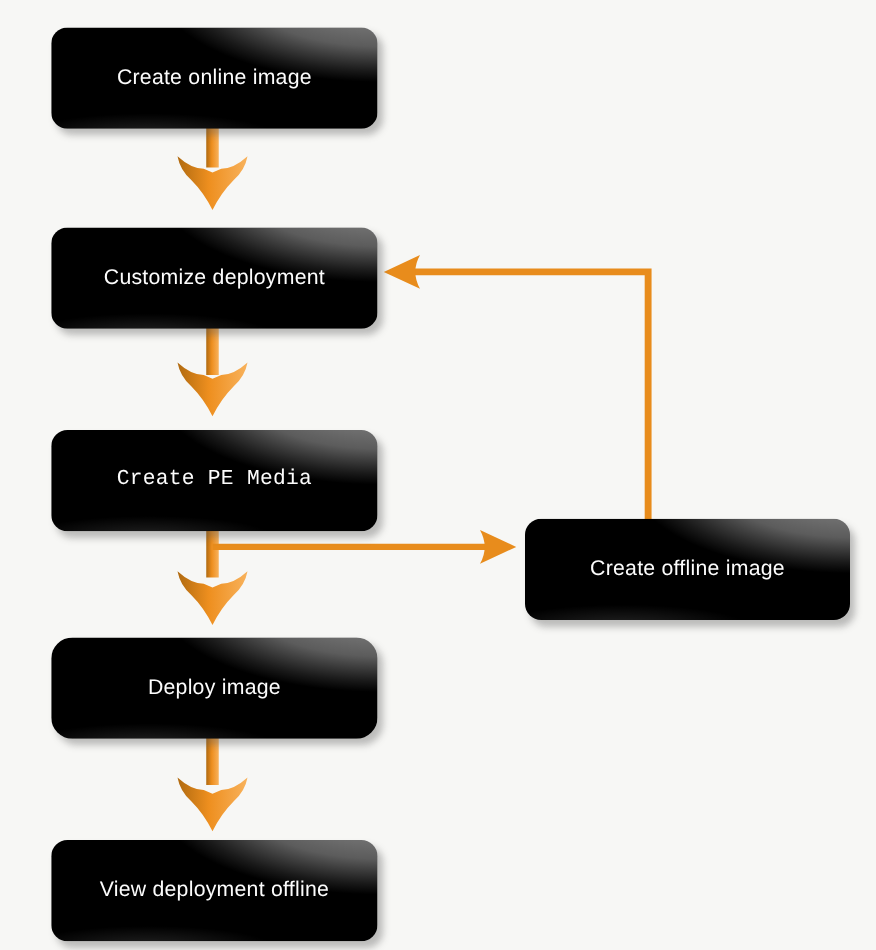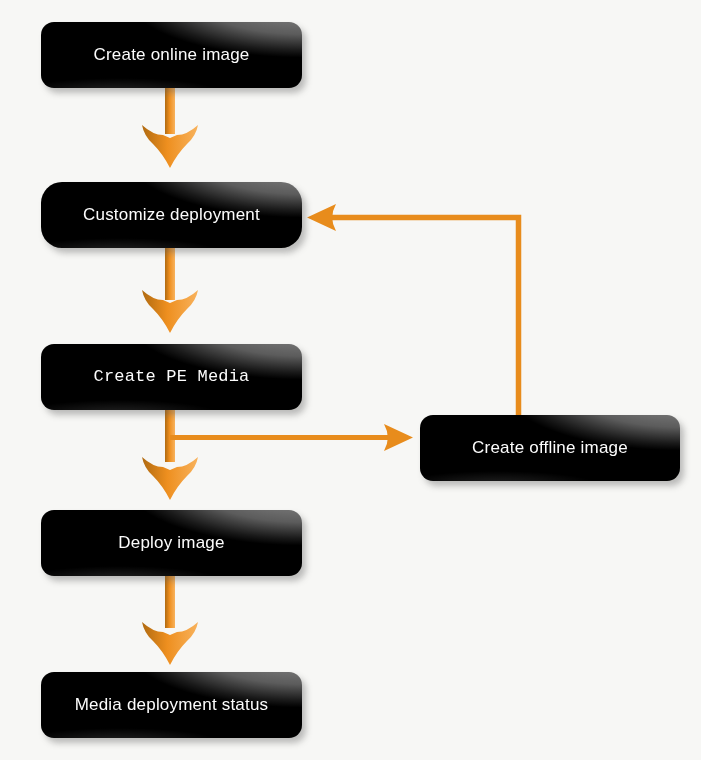--- a/index.html
+++ b/index.html
@@ -12,21 +12,21 @@
   .canvas {
     position: relative;
     width: 701px; height: 760px;
   }
   .arrows-layer {
     position: absolute;
     left: 0; top: 0;
   }
   .node {
     position: absolute;
-    width: 261px; height: 66px;
+    width: 261px; height: 81px;
     box-sizing: border-box;
     border-radius: 13px;
     background:
       radial-gradient(100% 135% at 101% -38%,
         rgba(255,255,255,0.60) 0%,
         rgba(255,255,255,0.36) 42%,
         rgba(255,255,255,0.10) 60%,
         rgba(255,255,255,0) 68%),
       radial-gradient(62% 34% at 30% 106%,
         rgba(255,255,255,0.14) 0%,
@@ -94,36 +94,36 @@
       <path d="M518.5 416 V217.5 H330" stroke="#e88c1c" stroke-width="5.5" fill="none"></path>
       <path d="M307 217.5 L336 204 Q328.5 217.5 336 231 Z" fill="#e88c1c"></path>
     </g>
   </svg>
 
   <div class="node" style="left:41px; top:22px;">
     <span>Create online image</span>
 
   </div>
 
-  <div class="node" style="left:41px; top:182px;border-radius:21px;">
+  <div class="node" style="left:41px; top:182px;">
     <span>Customize deployment</span>
 
   </div>
 
   <div class="node" style="left:41px; top:344px;font-family:Liberation Mono, monospace;">
     <span>Create PE Media</span>
   </div>
 
   <div class="node node-offline" style="left:420px; top:415px;">
     <span>Create offline image</span>
 
   </div>
 
-  <div class="node" style="left:41px; top:510px;">
+  <div class="node" style="left:41px; top:510px;border-radius:17px;">
     <span>Deploy image</span>
   </div>
 
   <div class="node" style="left:41px; top:672px;">
-    <span>Media deployment status</span>
+    <span>View deployment offline</span>
 
   </div>
 
 </div>
 
 </body></html>

